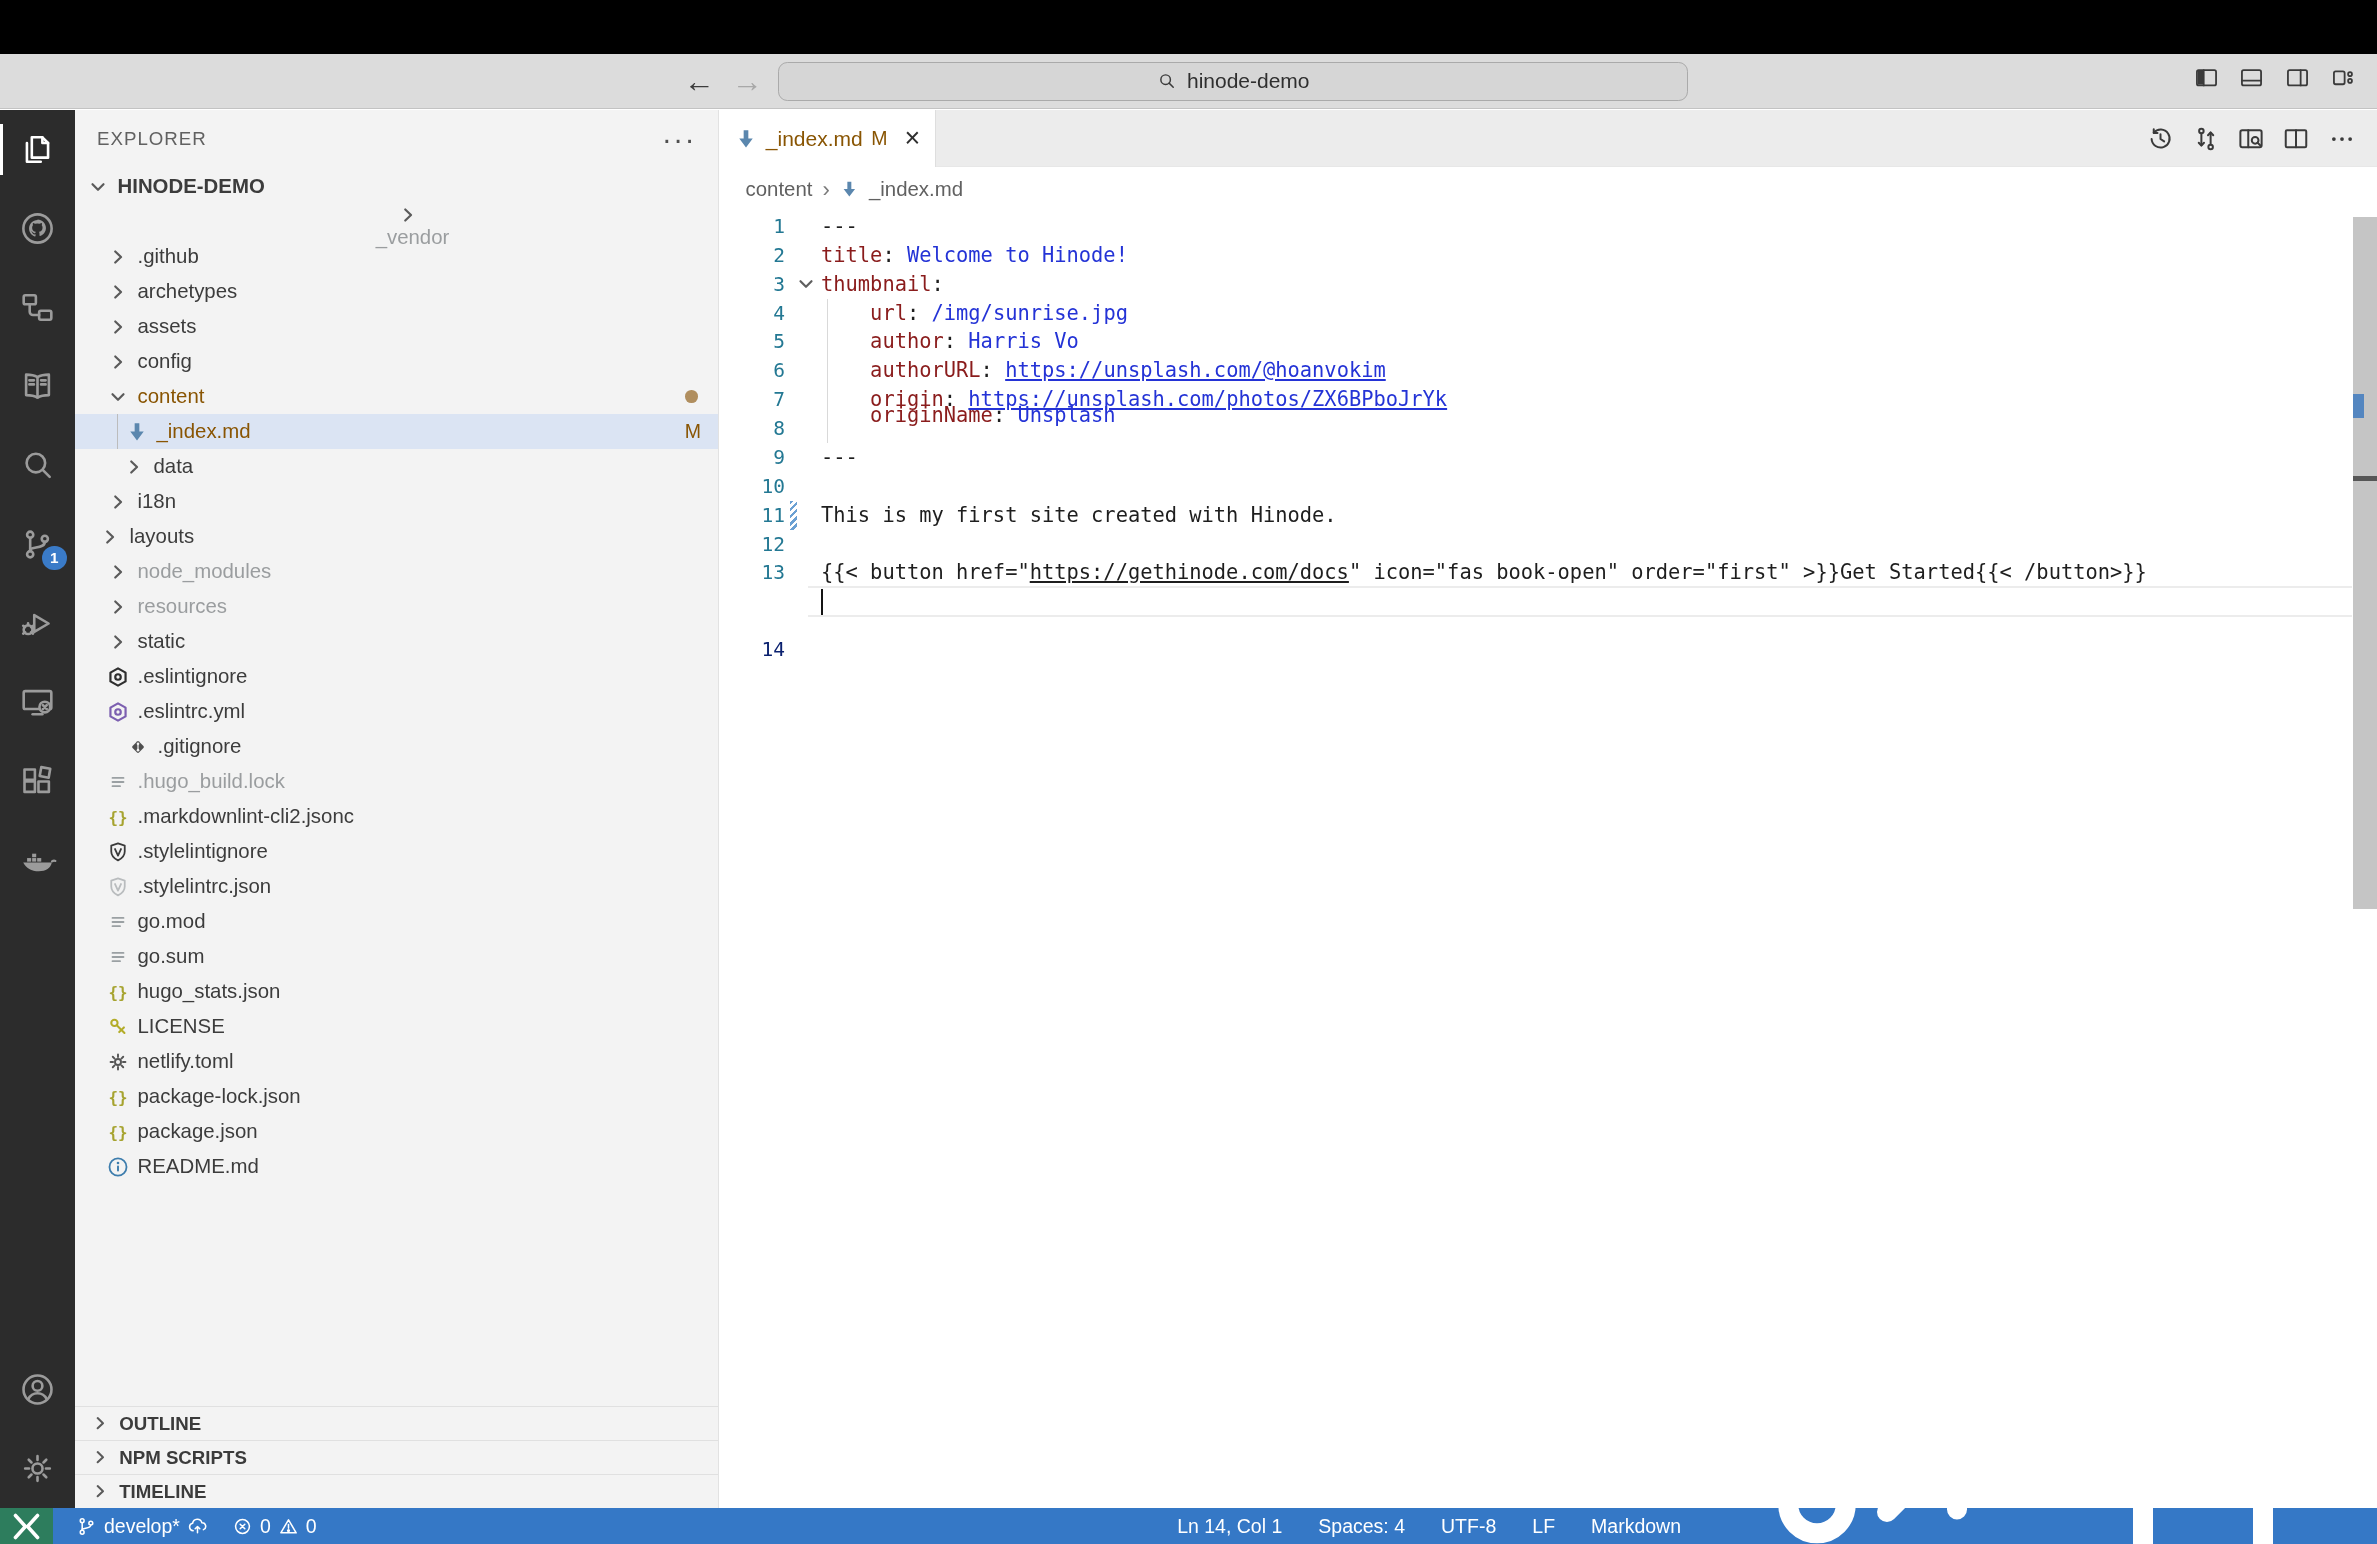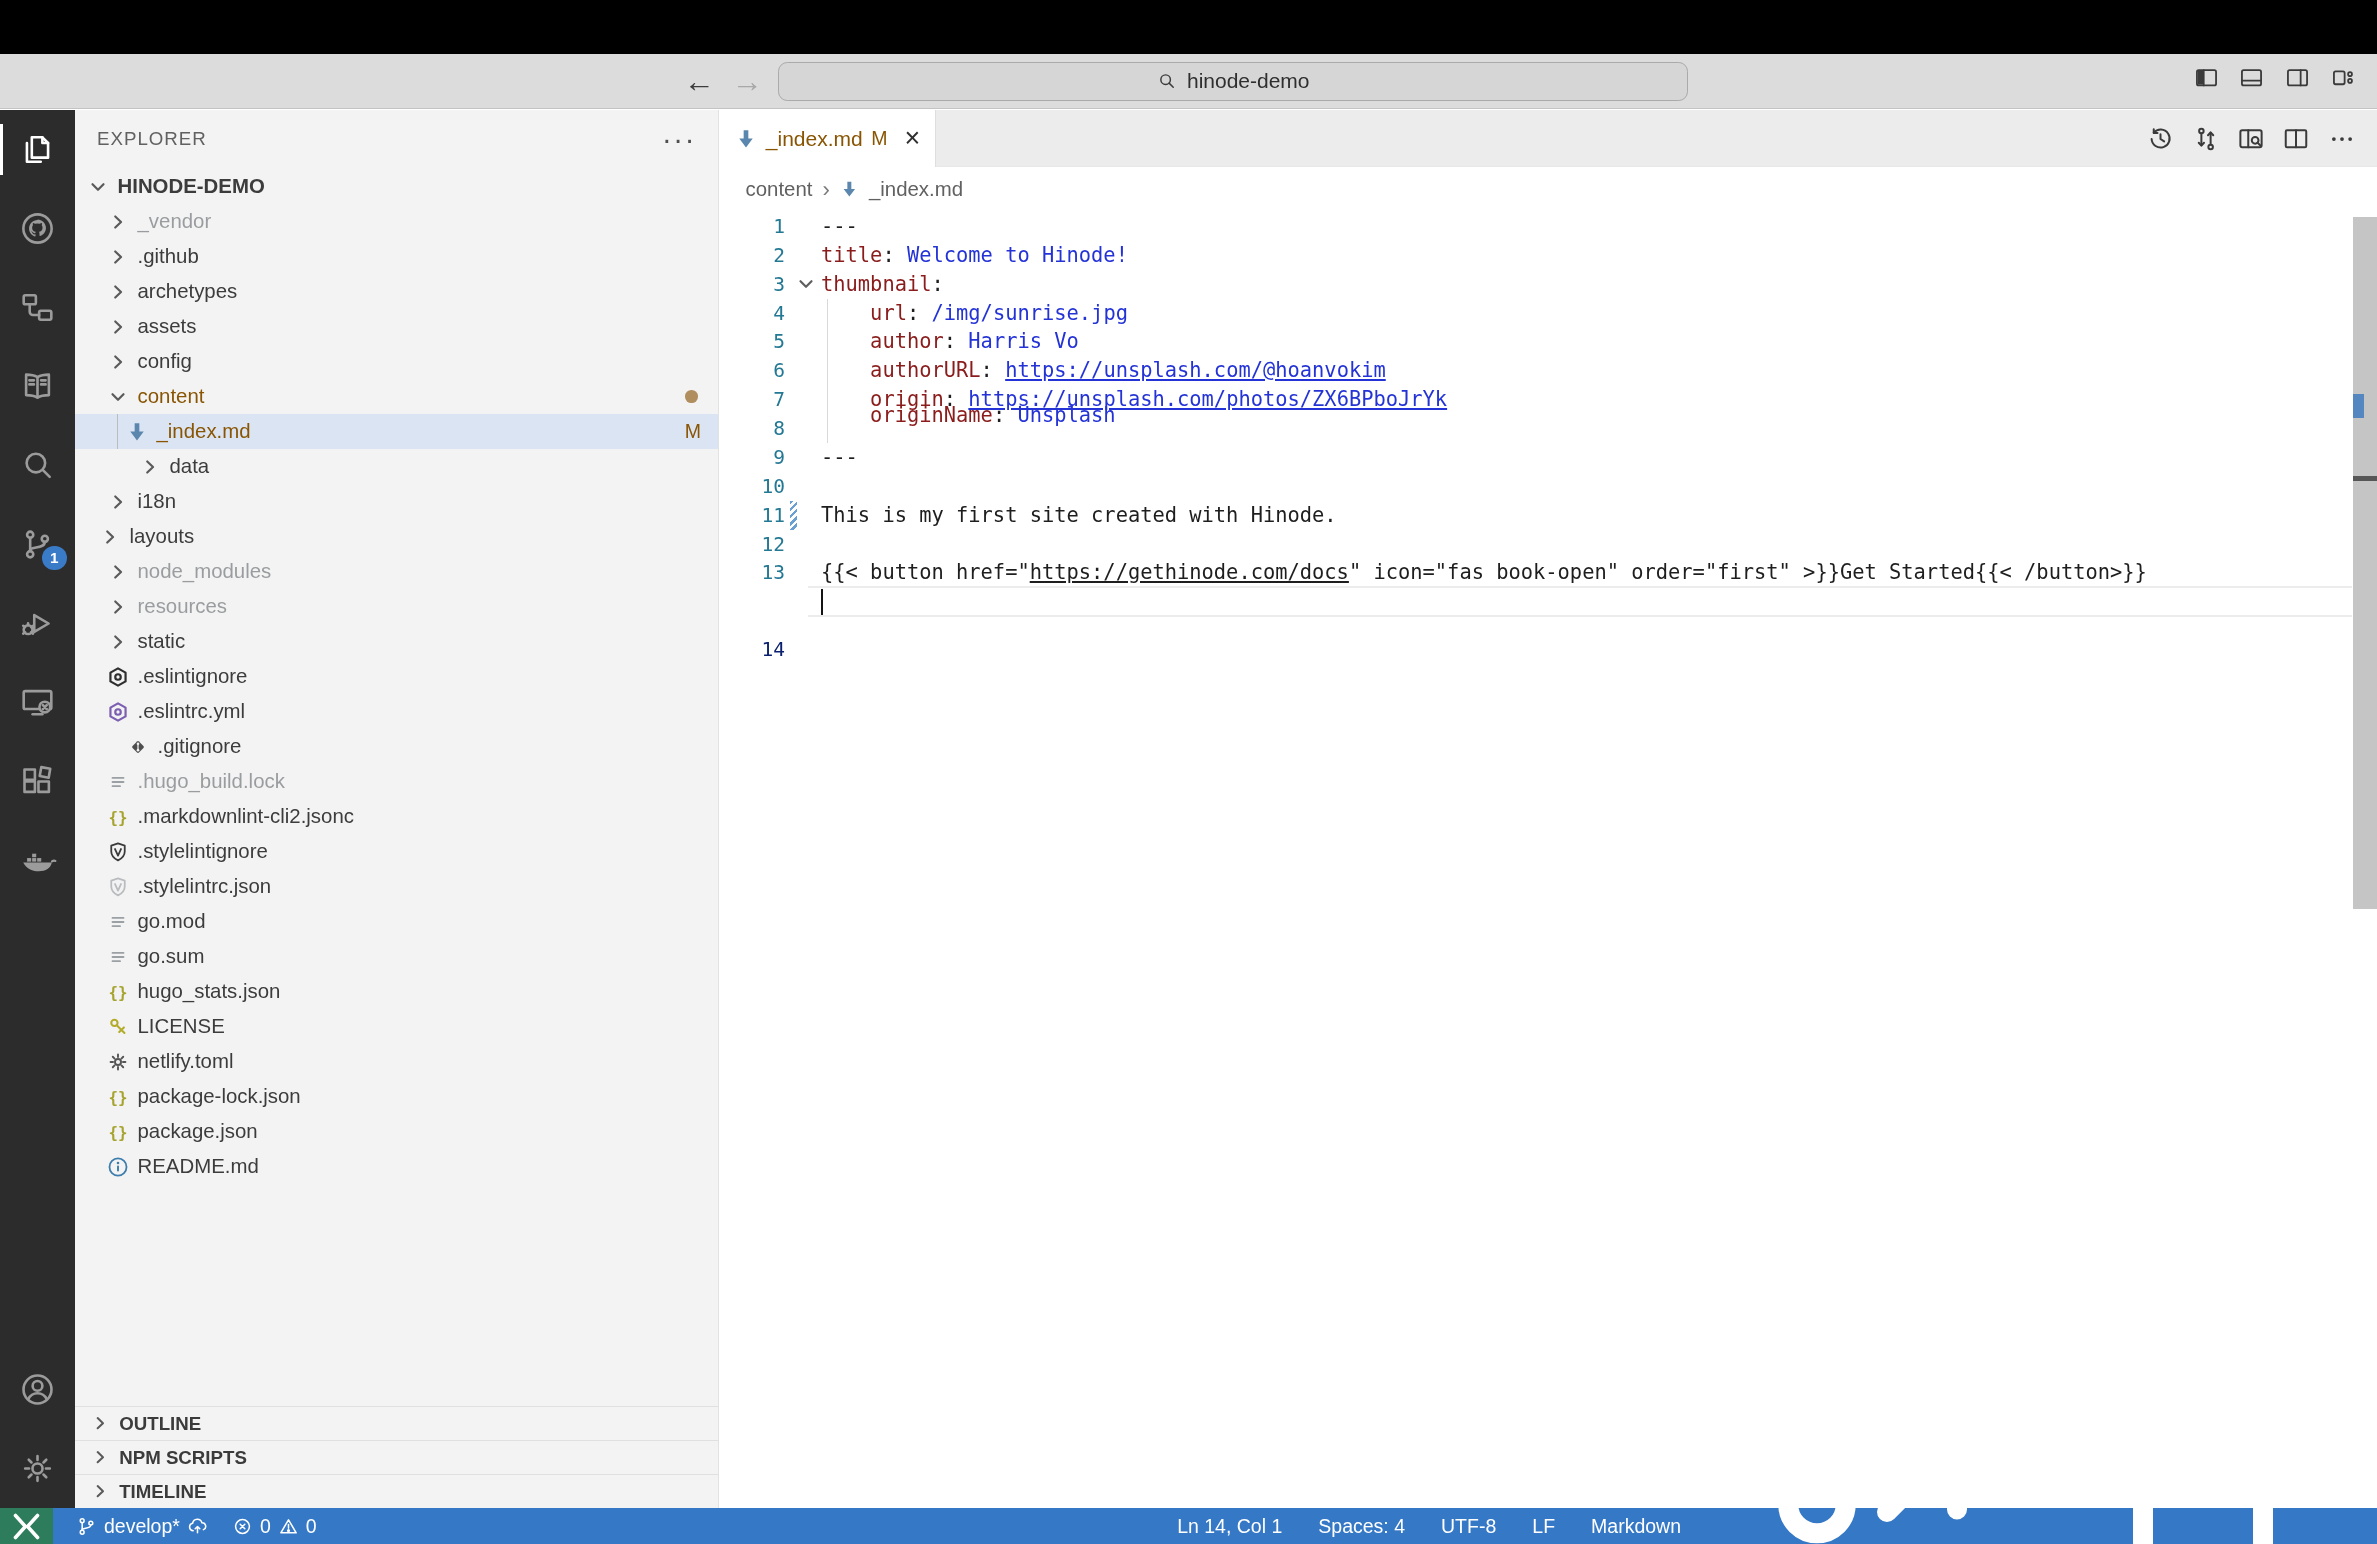--- a/index.html
+++ b/index.html
@@ -242,21 +242,21 @@
   </div>
   <div class="tree" id="file-tree">
       <div class="trow" style="padding-left: 12px; font-weight: bold;">
         <span class="tchev">
           <svg viewBox="0 0 16 16" fill="none" stroke="currentColor" stroke-width="1.6" stroke-linecap="round" stroke-linejoin="round" width="100%" height="100%">
             <path d="M4 6l4 4 4-4"></path>
           </svg>
         </span>
         <span class="tlabel">HINODE-DEMO</span>
       </div>
-      <div class="trow tone-ignored" style="padding-left: 32px;">
+      <div class="trow tone-ignored" style="padding-left: 32px; flex-direction: column;">
         <span class="tchev">
           <svg viewBox="0 0 16 16" fill="none" stroke="currentColor" stroke-width="1.6" stroke-linecap="round" stroke-linejoin="round" width="100%" height="100%">
             <path d="M6 4l4.2 4L6 12"></path>
           </svg>
         </span>
         <span class="tlabel">_vendor</span>
       </div>
       <div class="trow" style="padding-left: 32px;">
         <span class="tchev">
           <svg viewBox="0 0 16 16" fill="none" stroke="currentColor" stroke-width="1.6" stroke-linecap="round" stroke-linejoin="round" width="100%" height="100%">
@@ -301,21 +301,21 @@
       <div class="trow sel tone-modified" style="padding-left: 51px;">
         <div class="tguide"></div>
         <span class="ticon">
           <svg viewBox="0 0 16 16" width="100%" height="100%">
             <path d="M6.3 1.6h3.4v6.1h3.2L8 14.2 3.1 7.7h3.2z" fill="#5b87ae"></path>
           </svg>
         </span>
         <span class="tlabel">_index.md</span>
         <span class="tbadge">M</span>
       </div>
-      <div class="trow" style="padding-left: 28px; margin-left: 36px;">
+      <div class="trow" style="padding-left: 48px;">
         <span class="tchev">
           <svg viewBox="0 0 16 16" fill="none" stroke="currentColor" stroke-width="1.6" stroke-linecap="round" stroke-linejoin="round" width="100%" height="100%">
             <path d="M6 4l4.2 4L6 12"></path>
           </svg>
         </span>
         <span class="tlabel">data</span>
       </div>
       <div class="trow" style="padding-left: 32px;">
         <span class="tchev">
           <svg viewBox="0 0 16 16" fill="none" stroke="currentColor" stroke-width="1.6" stroke-linecap="round" stroke-linejoin="round" width="100%" height="100%">

